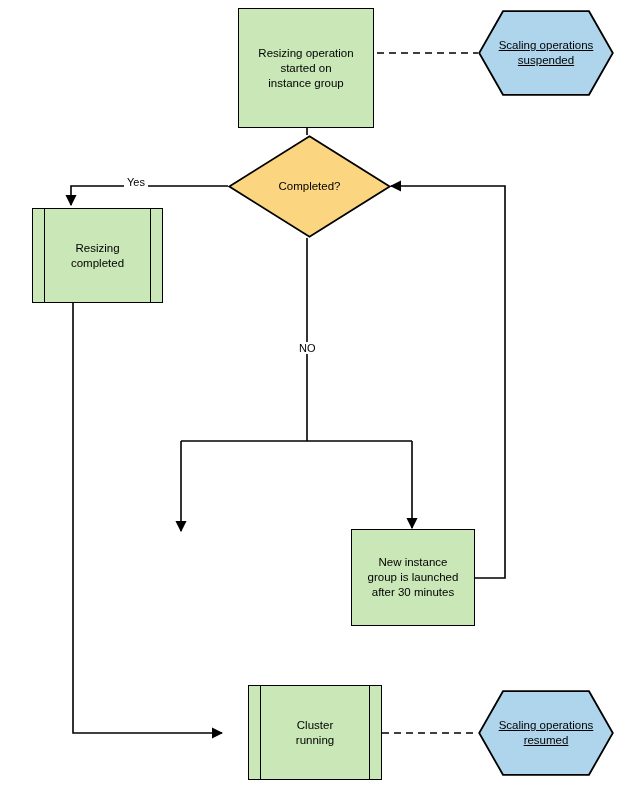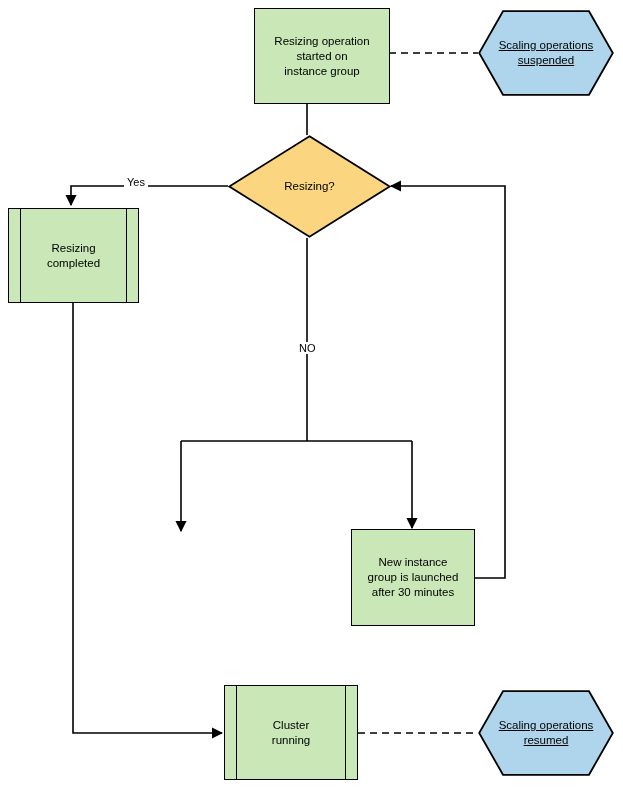--- a/index.html
+++ b/index.html
@@ -41,20 +41,21 @@
     padding: 0 4px;
     white-space: pre-line;
   }
   
   .box {
     border: 1.6px solid #000000;
   }
   
   .predef {
     border: 1.6px solid #000000;
+    margin-left: 24px;
   }
   .predef .rule {
     position: absolute;
     top: 0;
     bottom: 0;
     width: 0;
     border-left: 1.6px solid #000000;
   }
   .predef .rule.left  { left: 11px; }
   .predef .rule.right { right: 11px; }
@@ -115,39 +116,39 @@
 
     <path d="M 412 441 L 412 528" fill="none" stroke="#000000" stroke-width="1.6" marker-end="url(#arrow)"></path>
 
     <path d="M 475 578 L 505 578 L 505 186 L 391 186" fill="none" stroke="#000000" stroke-width="1.6" marker-end="url(#arrow)"></path>
 
     <path d="M 73 303 L 73 733 L 222 733" fill="none" stroke="#000000" stroke-width="1.6" marker-end="url(#arrow)"></path>
 
     <path d="M 358 733 L 478 733" fill="none" stroke="#000000" stroke-width="1.6" stroke-dasharray="7 5"></path>
   </svg>
 
-  <div class="node box" style="left:254px; top:8px; width:136px; height:96px; background:#c9e7b7;">
+  <div class="node box" style="left:238px; top:8px; width:136px; height:120px; background:#c9e7b7;">
     <span class="label">Resizing operation
 started on
 instance group</span>
   </div>
 
   <div class="node hexagon" style="left:478px; top:10px; width:136px; height:86px;">
     <svg class="shape" viewBox="0 0 136 86" preserveAspectRatio="none">
       <polygon points="25,1.2 111,1.2 134.8,43 111,84.8 25,84.8 1.2,43" fill="#aed5eb" stroke="#000000" stroke-width="1.8"></polygon>
     </svg>
     <span class="label">Scaling operations
 suspended</span>
   </div>
 
   <div class="node diamond" style="left:228px; top:135px; width:163px; height:103px;">
     <svg class="shape" viewBox="0 0 163 103" preserveAspectRatio="none">
       <polygon points="81.5,1.3 161.7,51.5 81.5,101.7 1.3,51.5" fill="#fbd57f" stroke="#000000" stroke-width="1.8"></polygon>
     </svg>
-    <span class="label">Resizing?</span>
+    <span class="label">Completed?</span>
   </div>
 
   <div class="node predef" style="left:8px; top:208px; width:131px; height:95px; background:#c9e7b7;">
     <span class="rule left"></span>
     <span class="rule right"></span>
     <span class="label">Resizing
 completed</span>
   </div>
 
 

